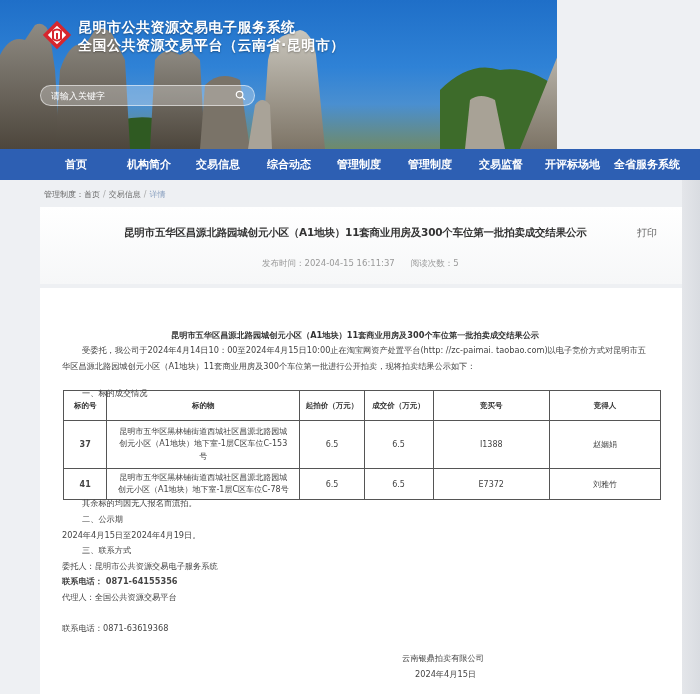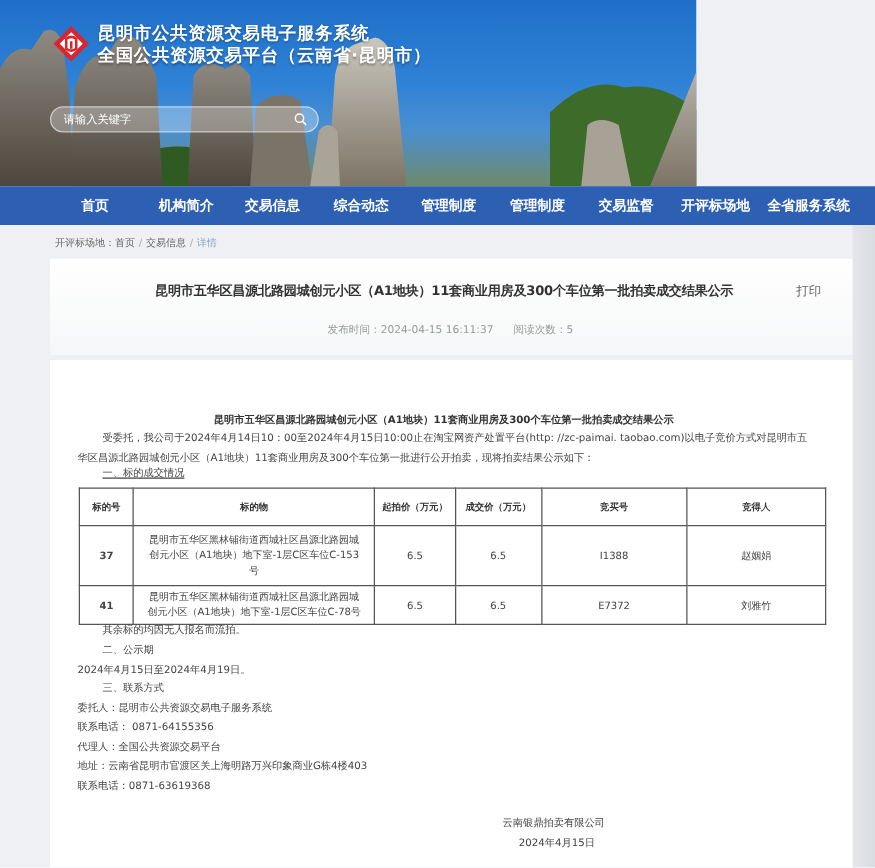--- a/index.html
+++ b/index.html
@@ -106,38 +106,38 @@
   <div class="nav-item" style="left:196px">交易信息</div>
   <div class="nav-item" style="left:267px">综合动态</div>
   <div class="nav-item" style="left:337px">管理制度</div>
   <div class="nav-item" style="left:408px">管理制度</div>
   <div class="nav-item" style="left:479px">交易监督</div>
   <div class="nav-item" style="left:545px">开评标场地</div>
   <div class="nav-item" style="left:614px">全省服务系统</div>
 </div>
 
 <div class="breadcrumb">
-  <span>开评标场地：</span><span>首页</span><span class="sep">/</span><span>交易信息</span><span class="sep">/</span><span class="current">详情</span>
+  <span>管理制度：</span><span>首页</span><span class="sep">/</span><span>交易信息</span><span class="sep">/</span><span class="current">详情</span>
 </div>
 
 <div class="right-strip"></div>
 
 <div class="head-card">
   <div class="doc-title">昆明市五华区昌源北路园城创元小区（A1地块）11套商业用房及300个车位第一批拍卖成交结果公示</div>
   <div class="print">打印</div>
   <div class="meta">
     <span>发布时间：2024-04-15 16:11:37</span><span>阅读次数：5</span>
   </div>
 </div>
 
 <div class="body-card">
   <p class="art-title" style="left:131px; top:42px;">昆明市五华区昌源北路园城创元小区（A1地块）11套商业用房及300个车位第一批拍卖成交结果公示</p>
   <p style="left:42px; top:57px;">受委托，我公司于2024年4月14日10：00至2024年4月15日10:00止在淘宝网资产处置平台(http: //zc-paimai. taobao.com)以电子竞价方式对昆明市五</p>
   <p style="left:22px; top:73px;">华区昌源北路园城创元小区（A1地块）11套商业用房及300个车位第一批进行公开拍卖，现将拍卖结果公示如下：</p>
-  <p style="left:42px; top:85px;text-decoration:underline;">一、标的成交情况</p>
+  <p style="left:42px; top:100px;">一、标的成交情况</p>
 
   <table class="result">
     <colgroup>
       <col style="width:39px">
         <col style="width:174px">
         <col style="width:58px">
         <col style="width:62px">
         <col style="width:105px">
         <col style="width:100px">
     </colgroup>
@@ -176,20 +176,19 @@
         <td>刘雅竹</td>
       </tr>
     </tbody>
   </table>
 
   <p style="left:42px; top:210px;">其余标的均因无人报名而流拍。</p>
   <p style="left:42px; top:226px;">二、公示期</p>
   <p style="left:22px; top:242px;">2024年4月15日至2024年4月19日。</p>
   <p style="left:42px; top:257px;">三、联系方式</p>
   <p style="left:22px; top:273px;">委托人：昆明市公共资源交易电子服务系统</p>
-  <p style="left:22px; top:288px;">联系电话： 0871-64155356</p>
+  <p style="left:22px; top:288px;font-weight:bold;">联系电话： 0871-64155356</p>
   <p style="left:22px; top:304px;">代理人：全国公共资源交易平台</p>
-  <p style="left:22px; top:319px;">地址：云南省昆明市官渡区关上海明路万兴印象商业G栋4楼403</p>
   <p style="left:22px; top:335px;">联系电话：0871-63619368</p>
 
   <p style="left:362px; top:365px;">云南银鼎拍卖有限公司</p>
   <p style="left:375px; top:381px;">2024年4月15日</p>
 </div>
 
 </body></html>

